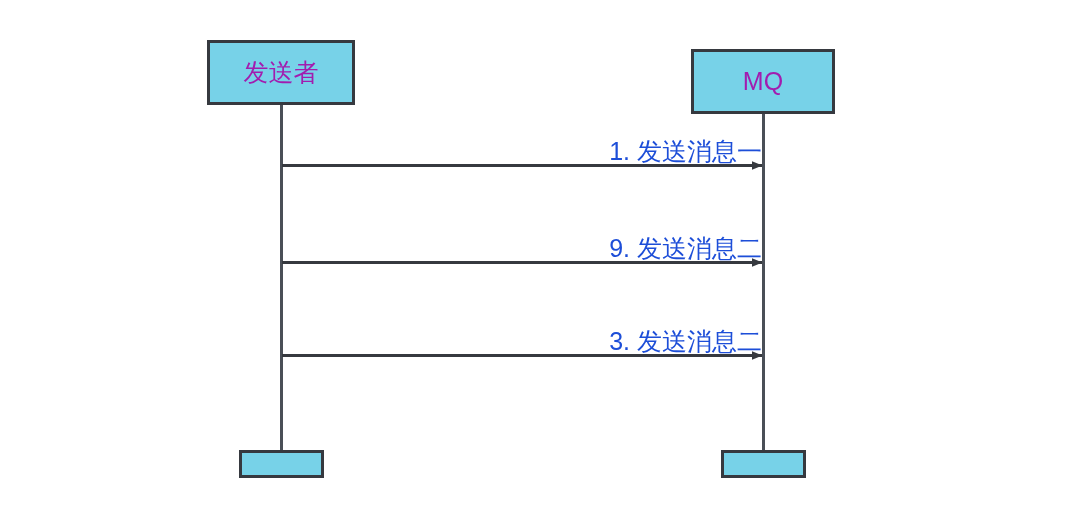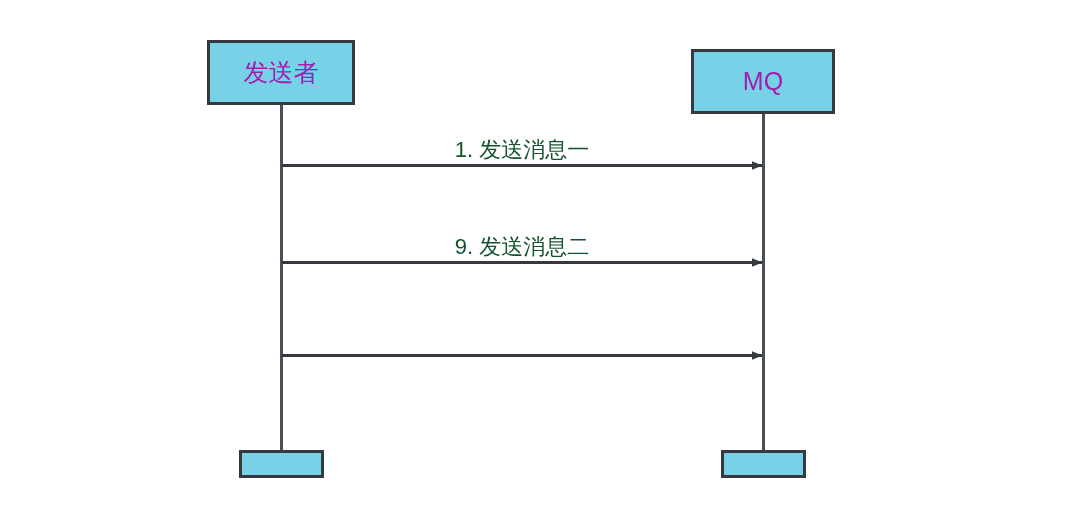--- a/index.html
+++ b/index.html
@@ -45,25 +45,25 @@
   
   .terminator-box {
     position: absolute;
     box-sizing: border-box;
     background: #77d2e8;
     border: 3px solid #36393f;
   }
   
   .message-label {
     position: absolute;
-    font-size: 22px;
-    color: #14532d;
+    font-size: 25px;
+    color: #1d4ed8;
     line-height: 1;
     white-space: nowrap;
-    text-align: center;
+    text-align: right;
   }
 </style>
 </head>
 <body>
 
 <div id="diagram">
 
   <svg class="svg-layer" viewBox="0 0 1067 511" xmlns="http://www.w3.org/2000/svg">
     <defs>
       <marker id="arrowhead-solid" markerWidth="11" markerHeight="9" refX="10.5" refY="4.5" orient="auto" markerUnits="userSpaceOnUse">
@@ -87,18 +87,19 @@
   </div>
 
   <div class="participant-box" style="left:691px; top:40px; width:144px; height:65px;margin-top:9px;">
     <span class="participant-label">MQ</span>
   </div>
 
   <div class="message-label" style="left:282px; top:139px; width:480px;">1. 发送消息一</div>
 
   <div class="message-label" style="left:282px; top:236px; width:480px;">9. 发送消息二</div>
 
+  <div class="message-label" style="left:282px; top:329px; width:480px;">3. 发送消息二</div>
 
   <div class="terminator-box" style="left:239px; top:450px; width:85px; height:28px;"></div>
 
   <div class="terminator-box" style="left:721px; top:450px; width:85px; height:28px;"></div>
 
 </div>
 
 </body></html>

